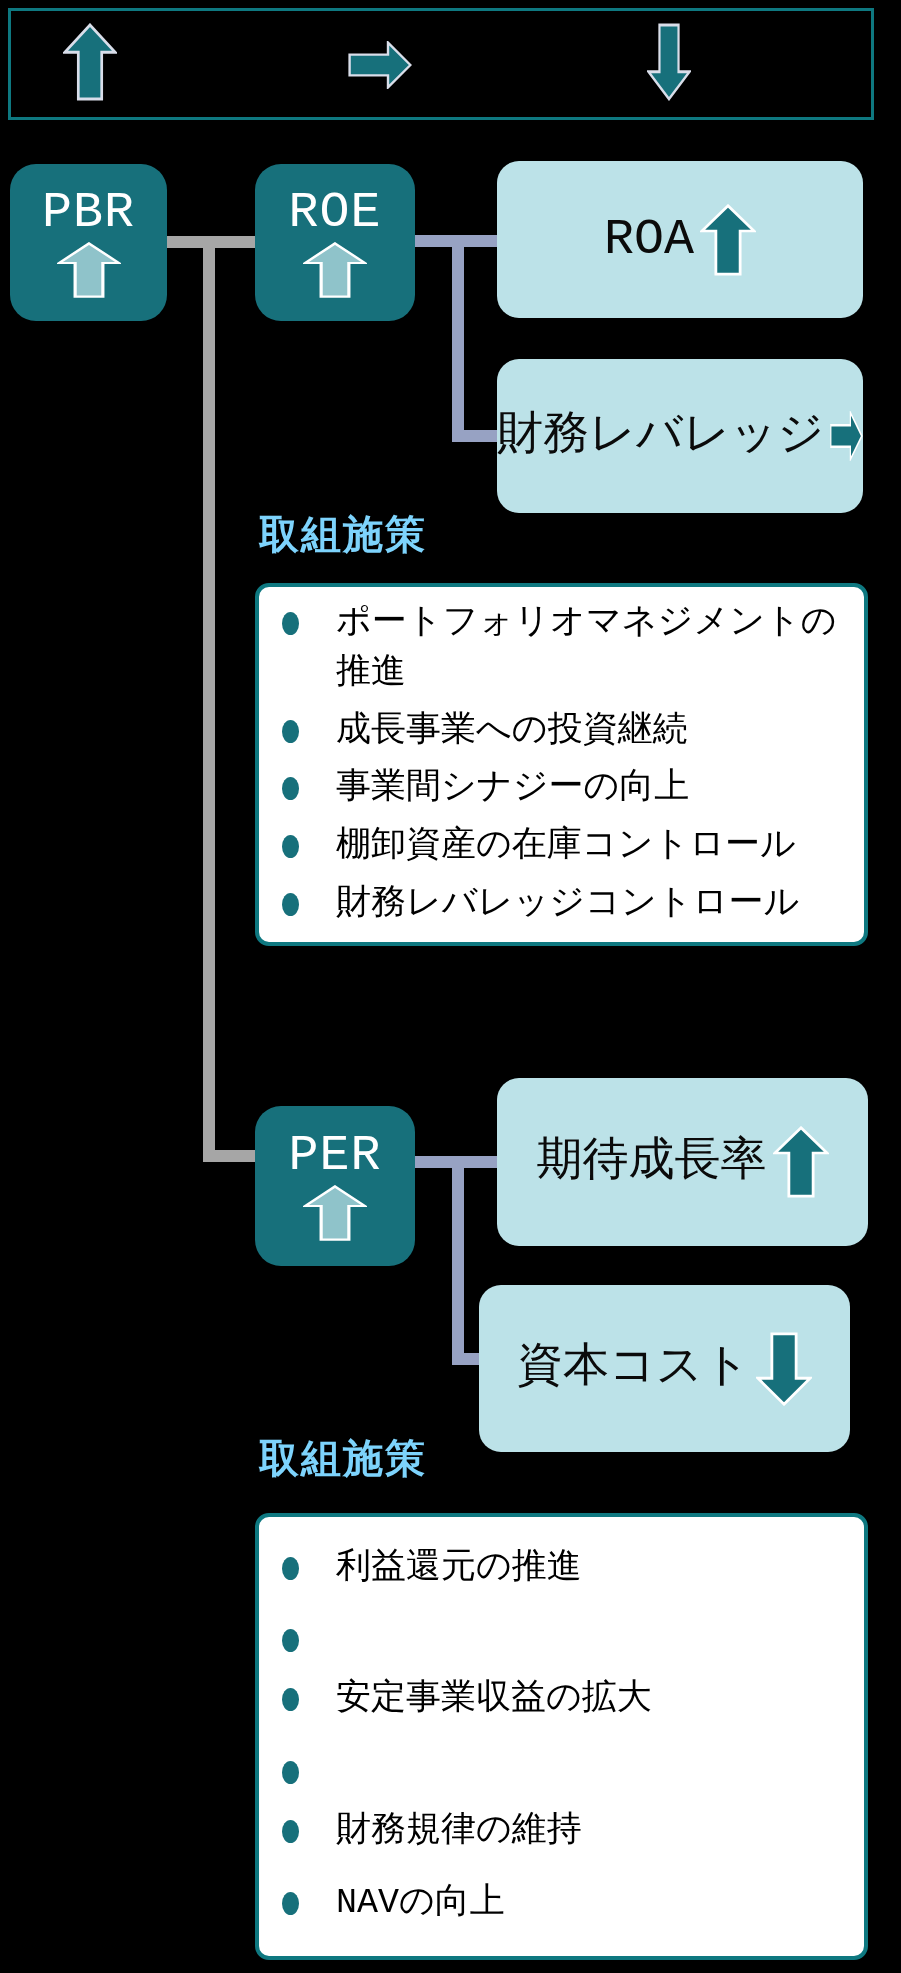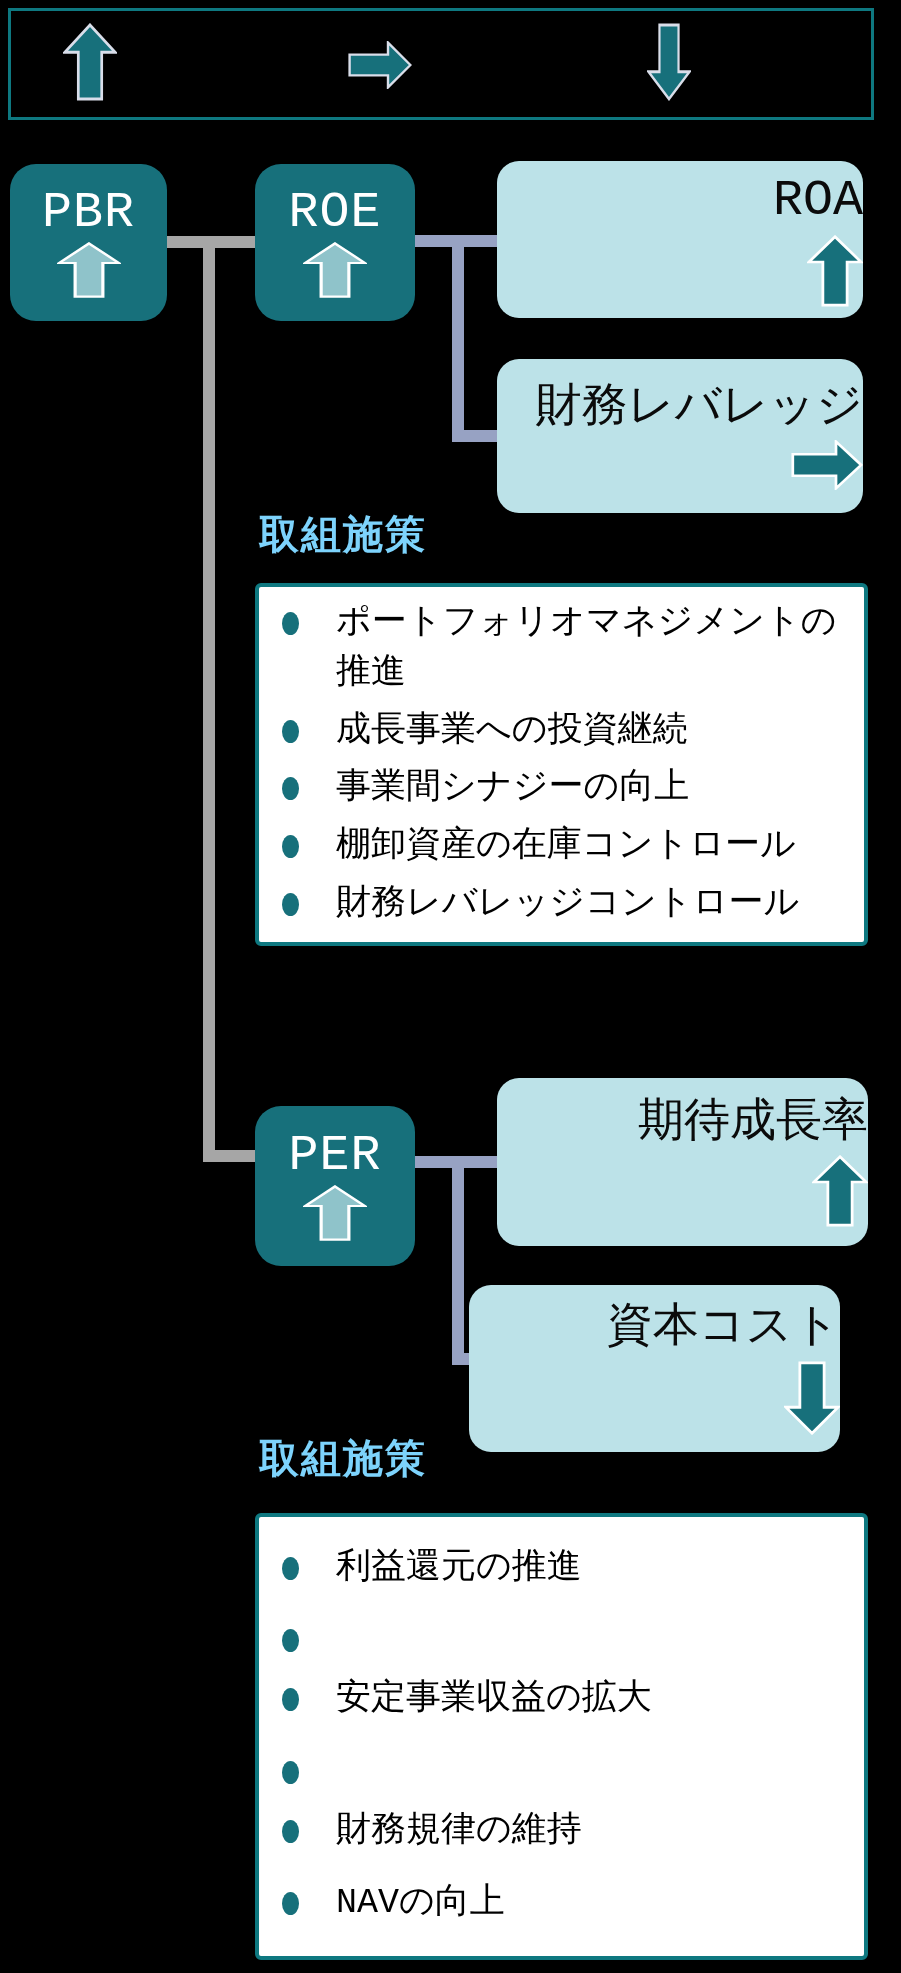--- a/index.html
+++ b/index.html
@@ -41,22 +41,22 @@
     font-size:50px;
     line-height:1;
     letter-spacing:1px;
   }
   
   .metric{
     position:absolute;
     background:#BCE2E8;
     border-radius:22px;
     display:flex;
-    flex-direction:column;
-    align-items:flex-end;
+    flex-direction:row;
+    align-items:center;
     justify-content:center;
     gap:6px;
     box-sizing:border-box;
   }
   .metric-label{
     color:#0B0B0B;
     font-size:46px;
     line-height:1.15;
     white-space:nowrap;
   }
@@ -66,21 +66,21 @@
     color:#7dd3fc;
     font-size:40px;
     font-weight:700;
     line-height:1.1;
     letter-spacing:2px;
   }
   .measures-box{
     position:absolute;
     background:#FFFFFF;
     border:4px solid #0E7880;
-    border-radius:6px;
+    border-radius:14px;
     box-sizing:border-box;
     display:flex;
     flex-direction:column;
     justify-content:space-evenly;
     padding:4px 24px 4px 23px;
   }
   .bullet-row{
     display:flex;
     align-items:flex-start;
   }
@@ -164,21 +164,21 @@
     </svg>
   </div>
 
   <div class="metric" style="left:497px;top:1078px;width:371px;height:168px;">
     <span class="metric-label">期待成長率</span>
     <svg width="56" height="72" viewBox="0 0 60 80" preserveAspectRatio="none">
       <polygon points="30,2 58,30 43,30 43,78 17,78 17,30 2,30" fill="#17707B" stroke="#FFFFFF" stroke-width="3"></polygon>
     </svg>
   </div>
 
-  <div class="metric" style="left:469px;top:1285px;width:371px;height:167px;">
+  <div class="metric" style="left:479px;top:1285px;width:371px;height:167px;">
     <span class="metric-label">資本コスト</span>
     <svg width="56" height="74" viewBox="0 0 60 80" preserveAspectRatio="none">
       <polygon points="30,78 58,50 43,50 43,2 17,2 17,50 2,50" fill="#17707B" stroke="#FFFFFF" stroke-width="3"></polygon>
     </svg>
   </div>
 
   <div class="measures-title" style="left:259px;top:516px;">取組施策</div>
 
   <div class="measures-box" style="left:255px;top:583px;width:613px;height:363px;">
     <div class="bullet-row">

